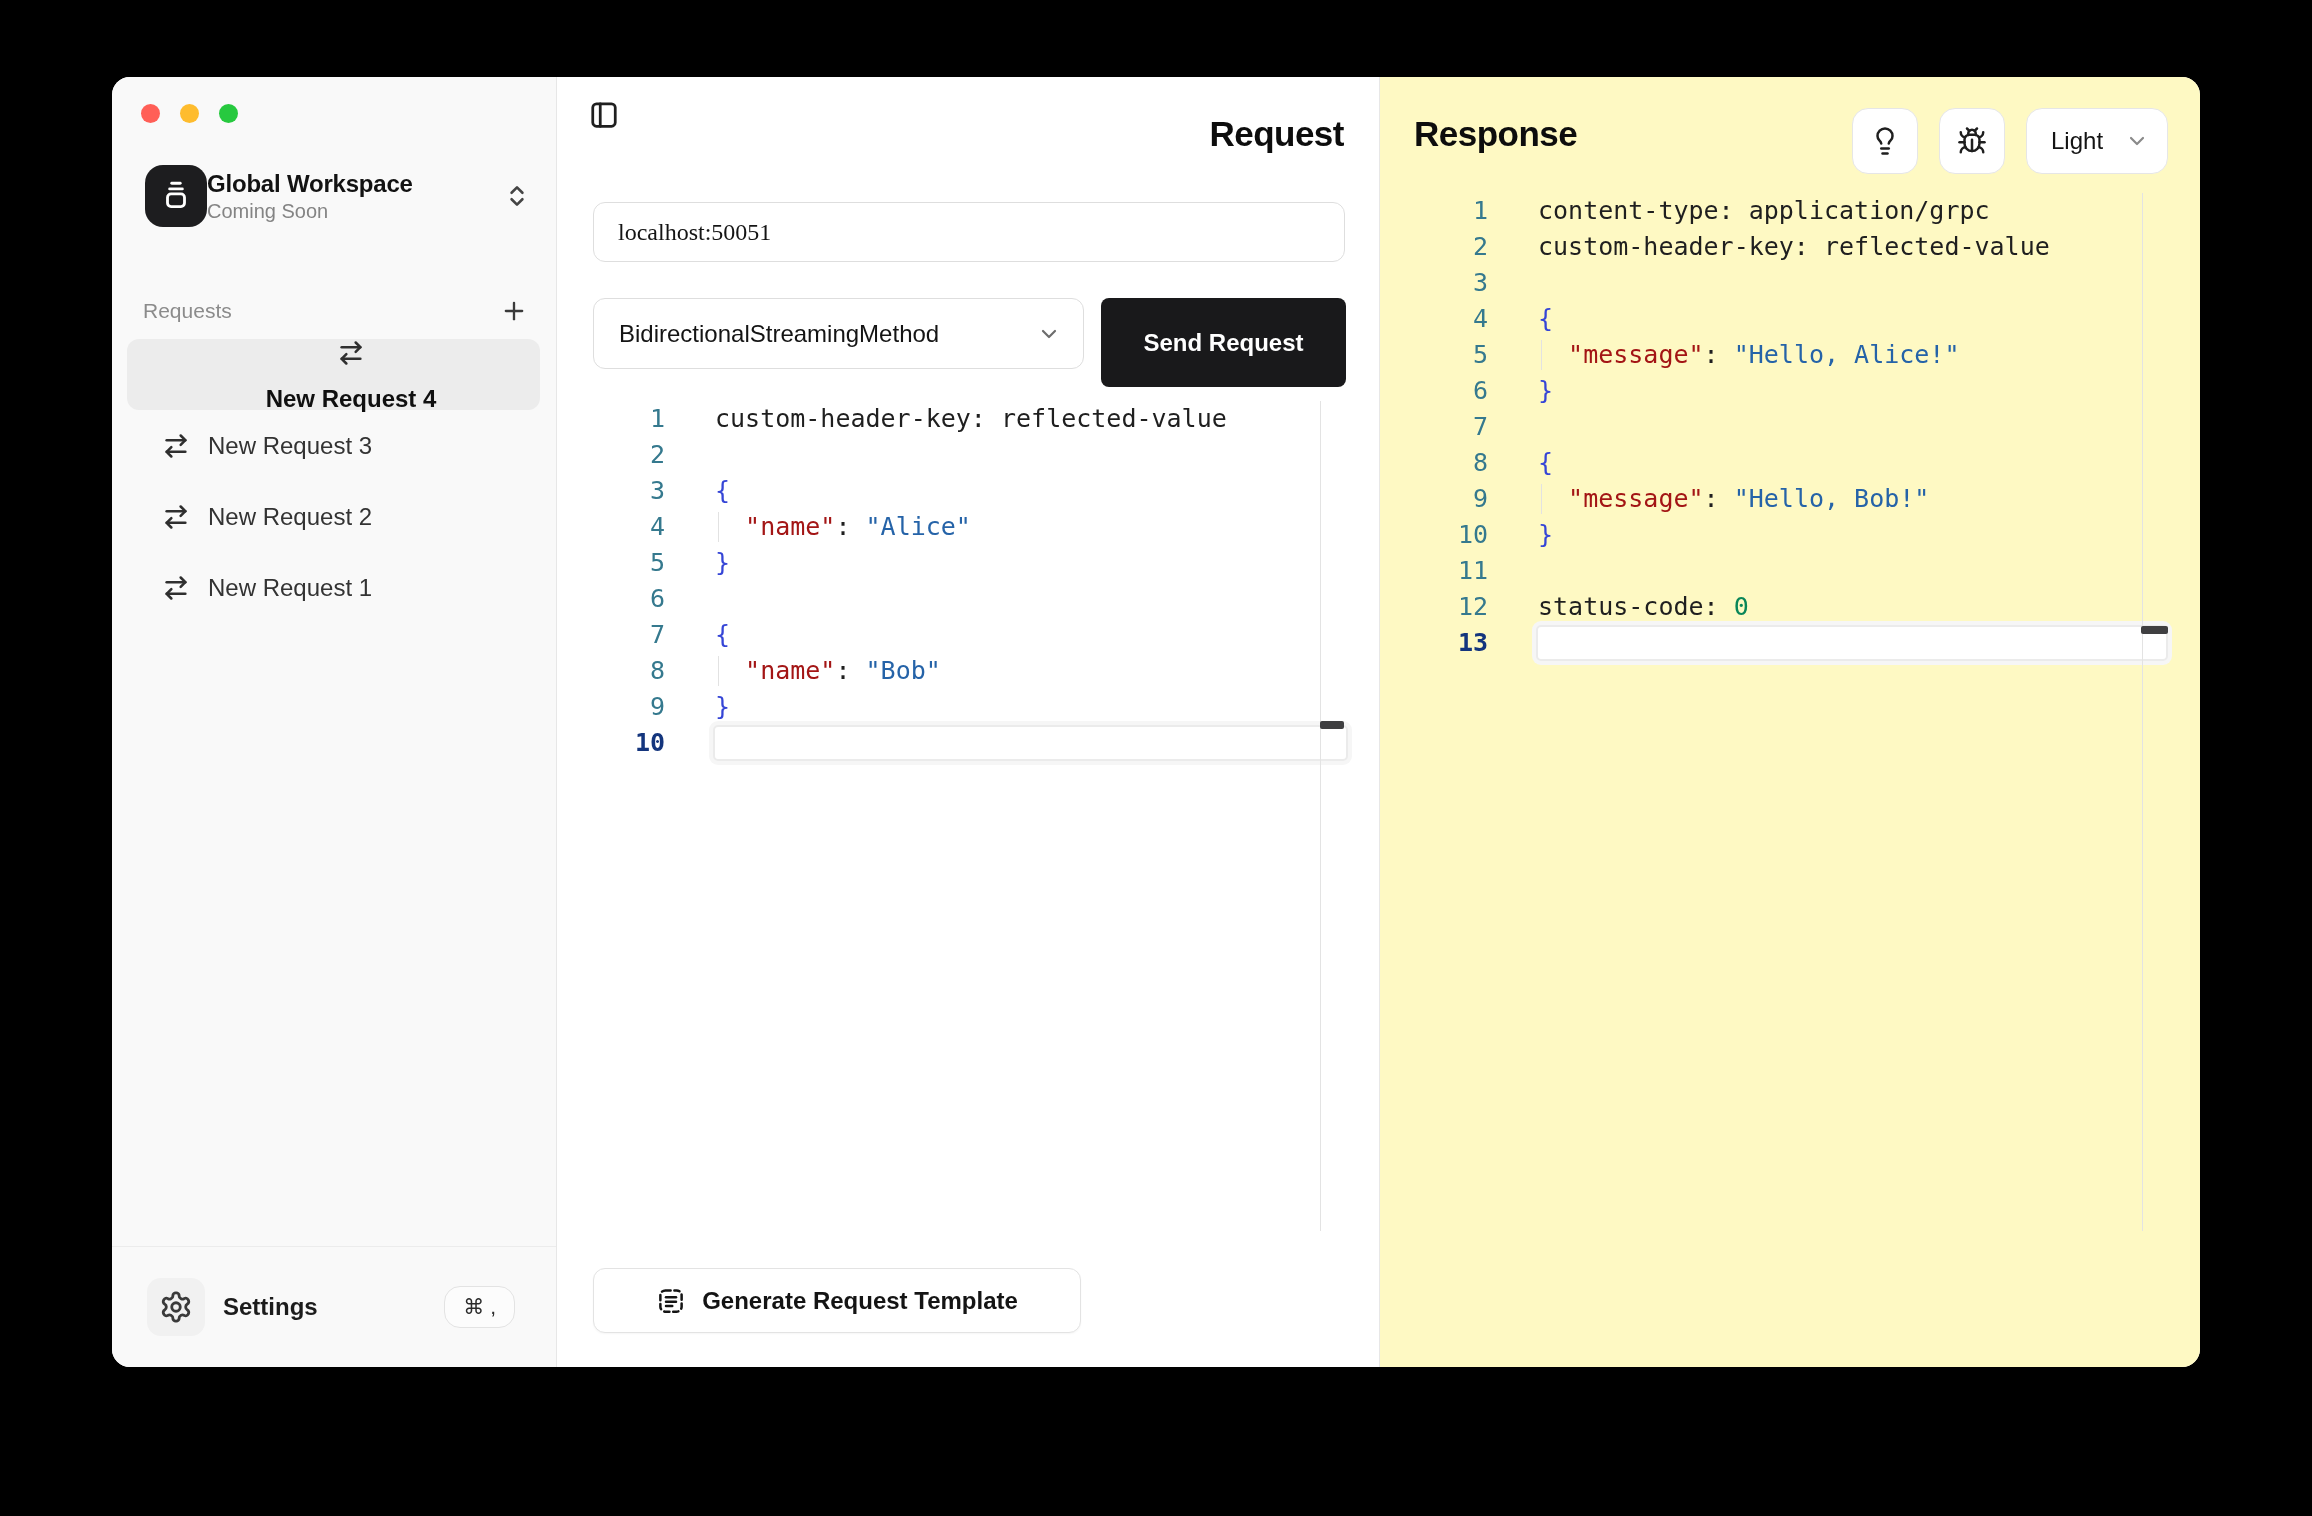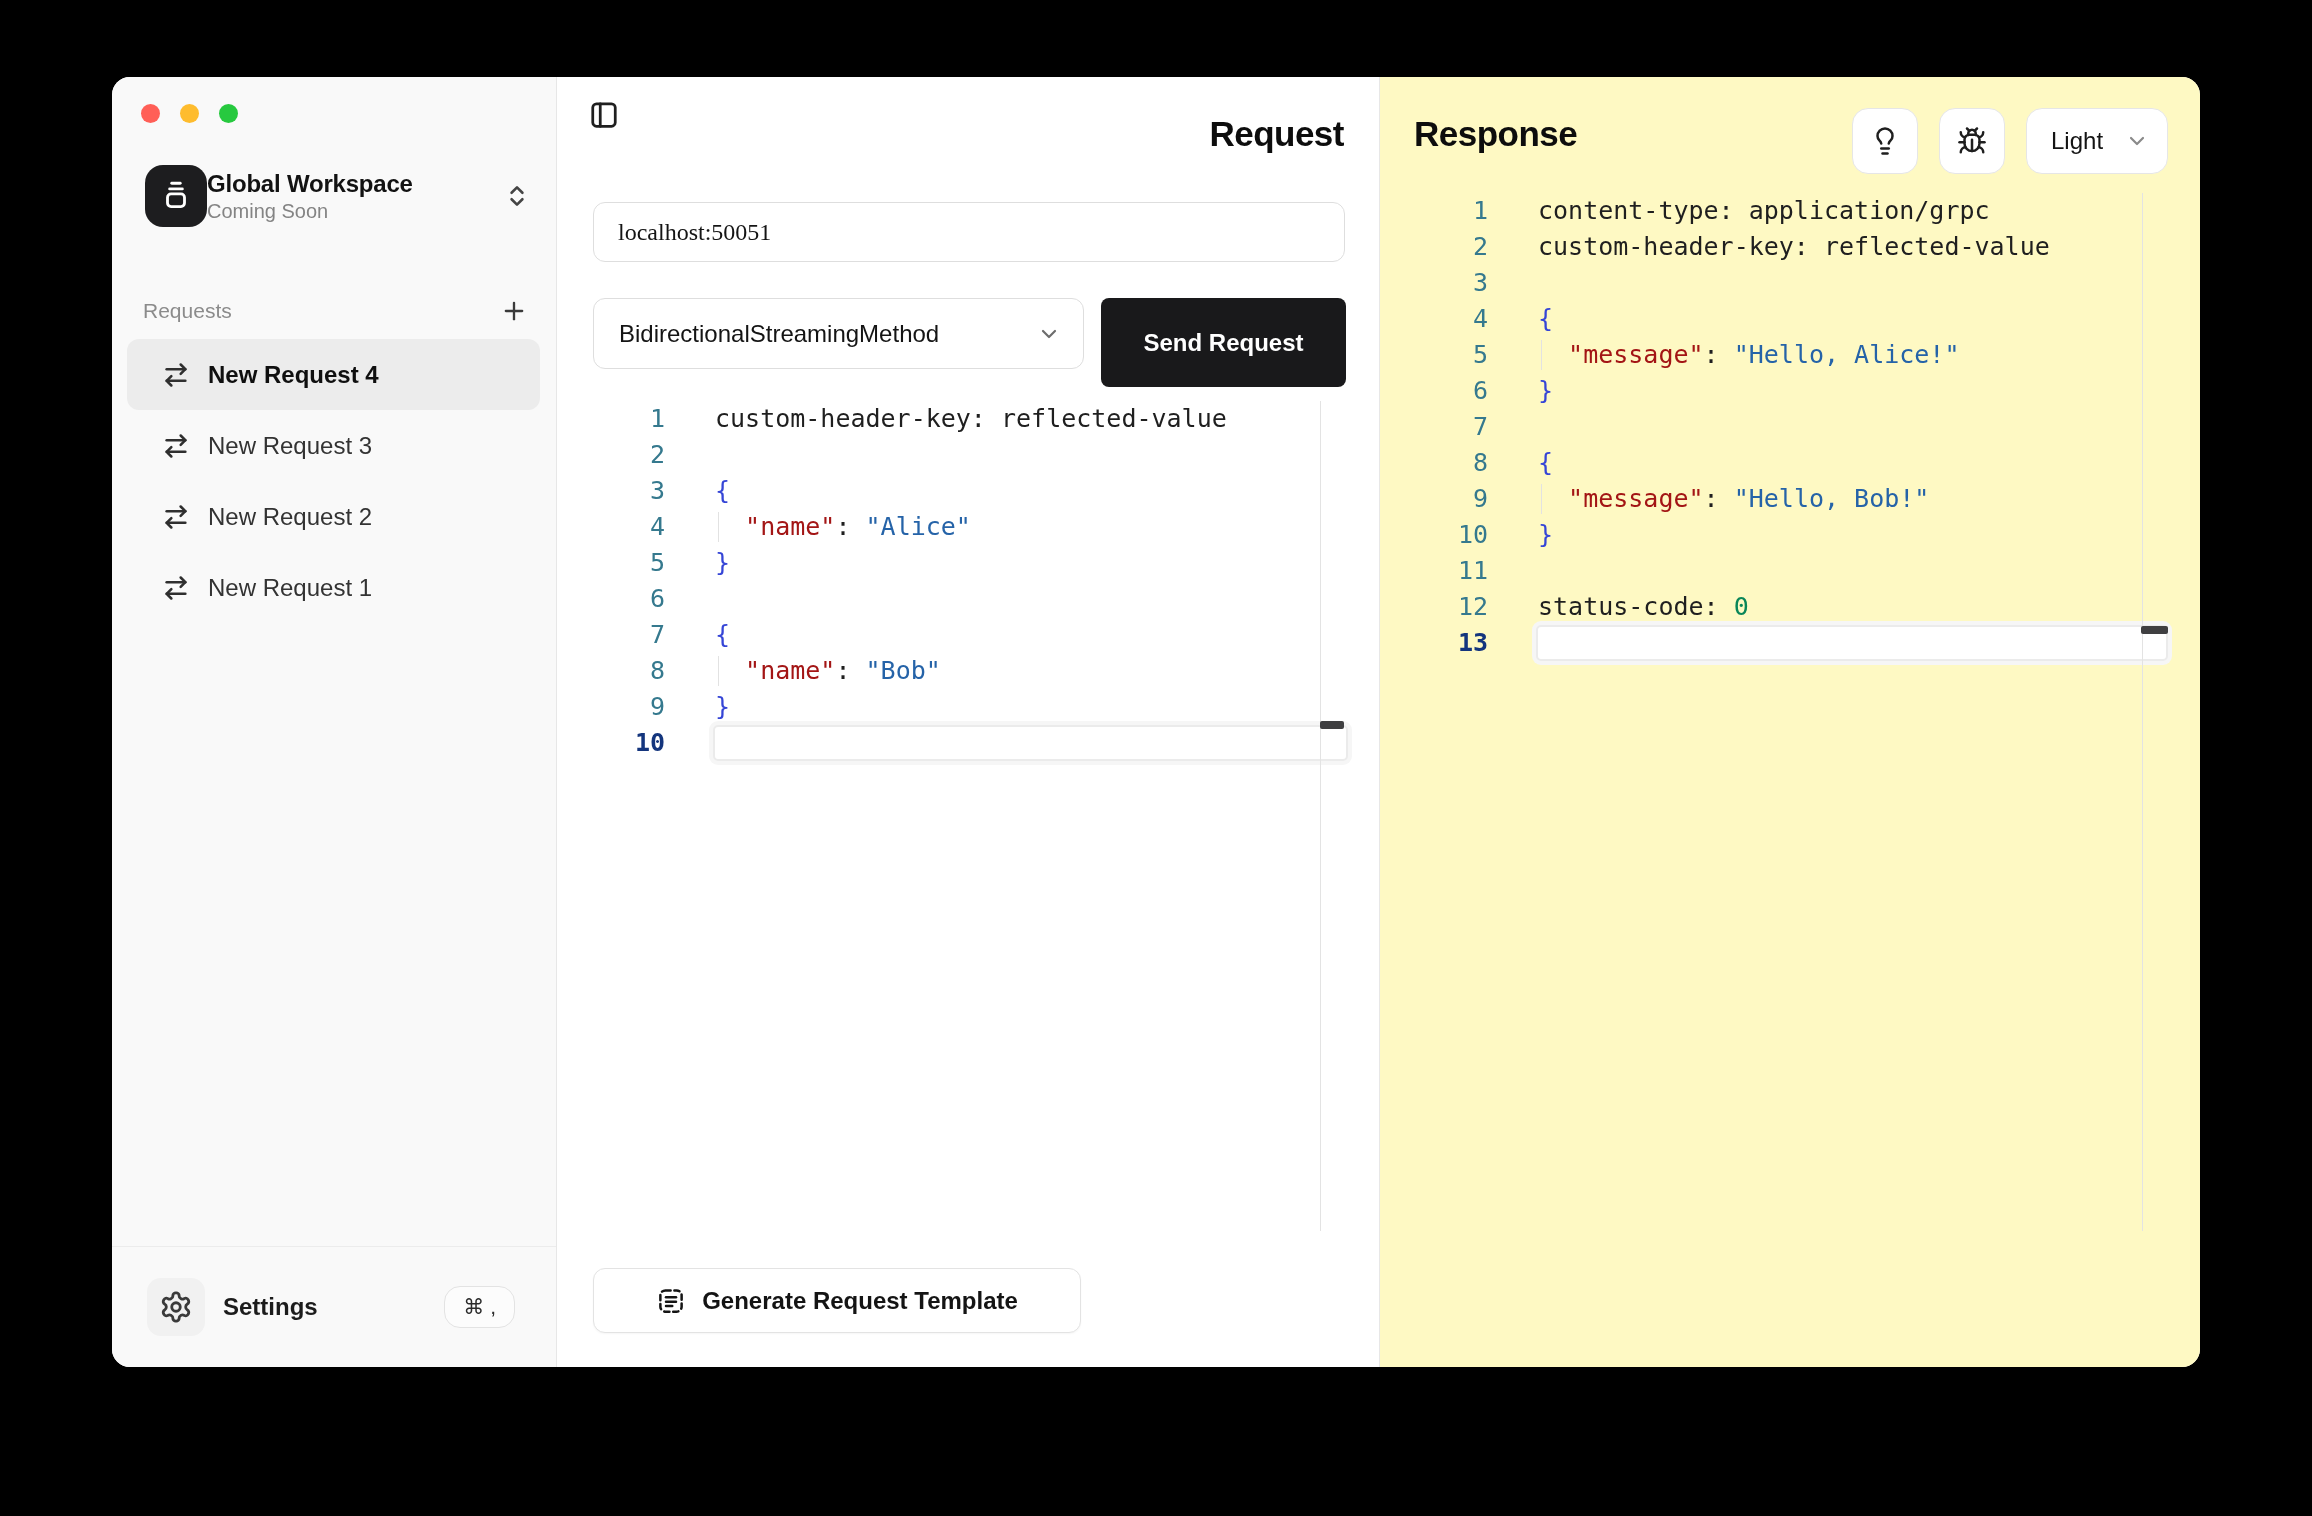--- a/index.html
+++ b/index.html
@@ -26,21 +26,21 @@
   .ws-chevrons { margin-left:auto; display:flex; align-items:center; }
 
   .requests-header { position:absolute; left:31px; right:28px; top:219px; height:30px;
                      display:flex; align-items:center; }
   .requests-label { font-size:21px; color:#8b8b8b; }
   .plus-btn { margin-left:auto; display:flex; align-items:center; justify-content:center; cursor:pointer; }
 
   .request-list { position:absolute; left:15px; right:16px; top:262px; display:flex; flex-direction:column; }
   .request-item { height:71px; border-radius:12px; display:flex; align-items:center; gap:18px;
                   padding-left:35px; font-size:24px; color:#333; cursor:pointer; }
-  .request-item.selected { background:#ececec; color:#0f0f0f; font-weight:700; }
+  .request-item.selected { background:#ececec; color:#0f0f0f; font-weight:700;flex-direction:column; }
   .request-item .swap { flex:0 0 28px; display:flex; align-items:center; }
 
   .sidebar-footer { position:absolute; left:0; right:0; bottom:0; height:121px; border-top:1px solid #ececec;
                     display:flex; align-items:center; padding:0 41px 0 35px; gap:18px; }
   .gear-btn { width:58px; height:58px; border-radius:14px; background:#f1f1f1; display:flex;
               align-items:center; justify-content:center; cursor:pointer; }
   .settings-label { font-size:24px; font-weight:600; color:#1c1c1c; }
   .kbd-pill { margin-left:auto; border:1px solid #e3e3e3; background:#fcfcfc; border-radius:16px;
               padding:8px 18px; font-size:21px; color:#2b2b2b; }
 

